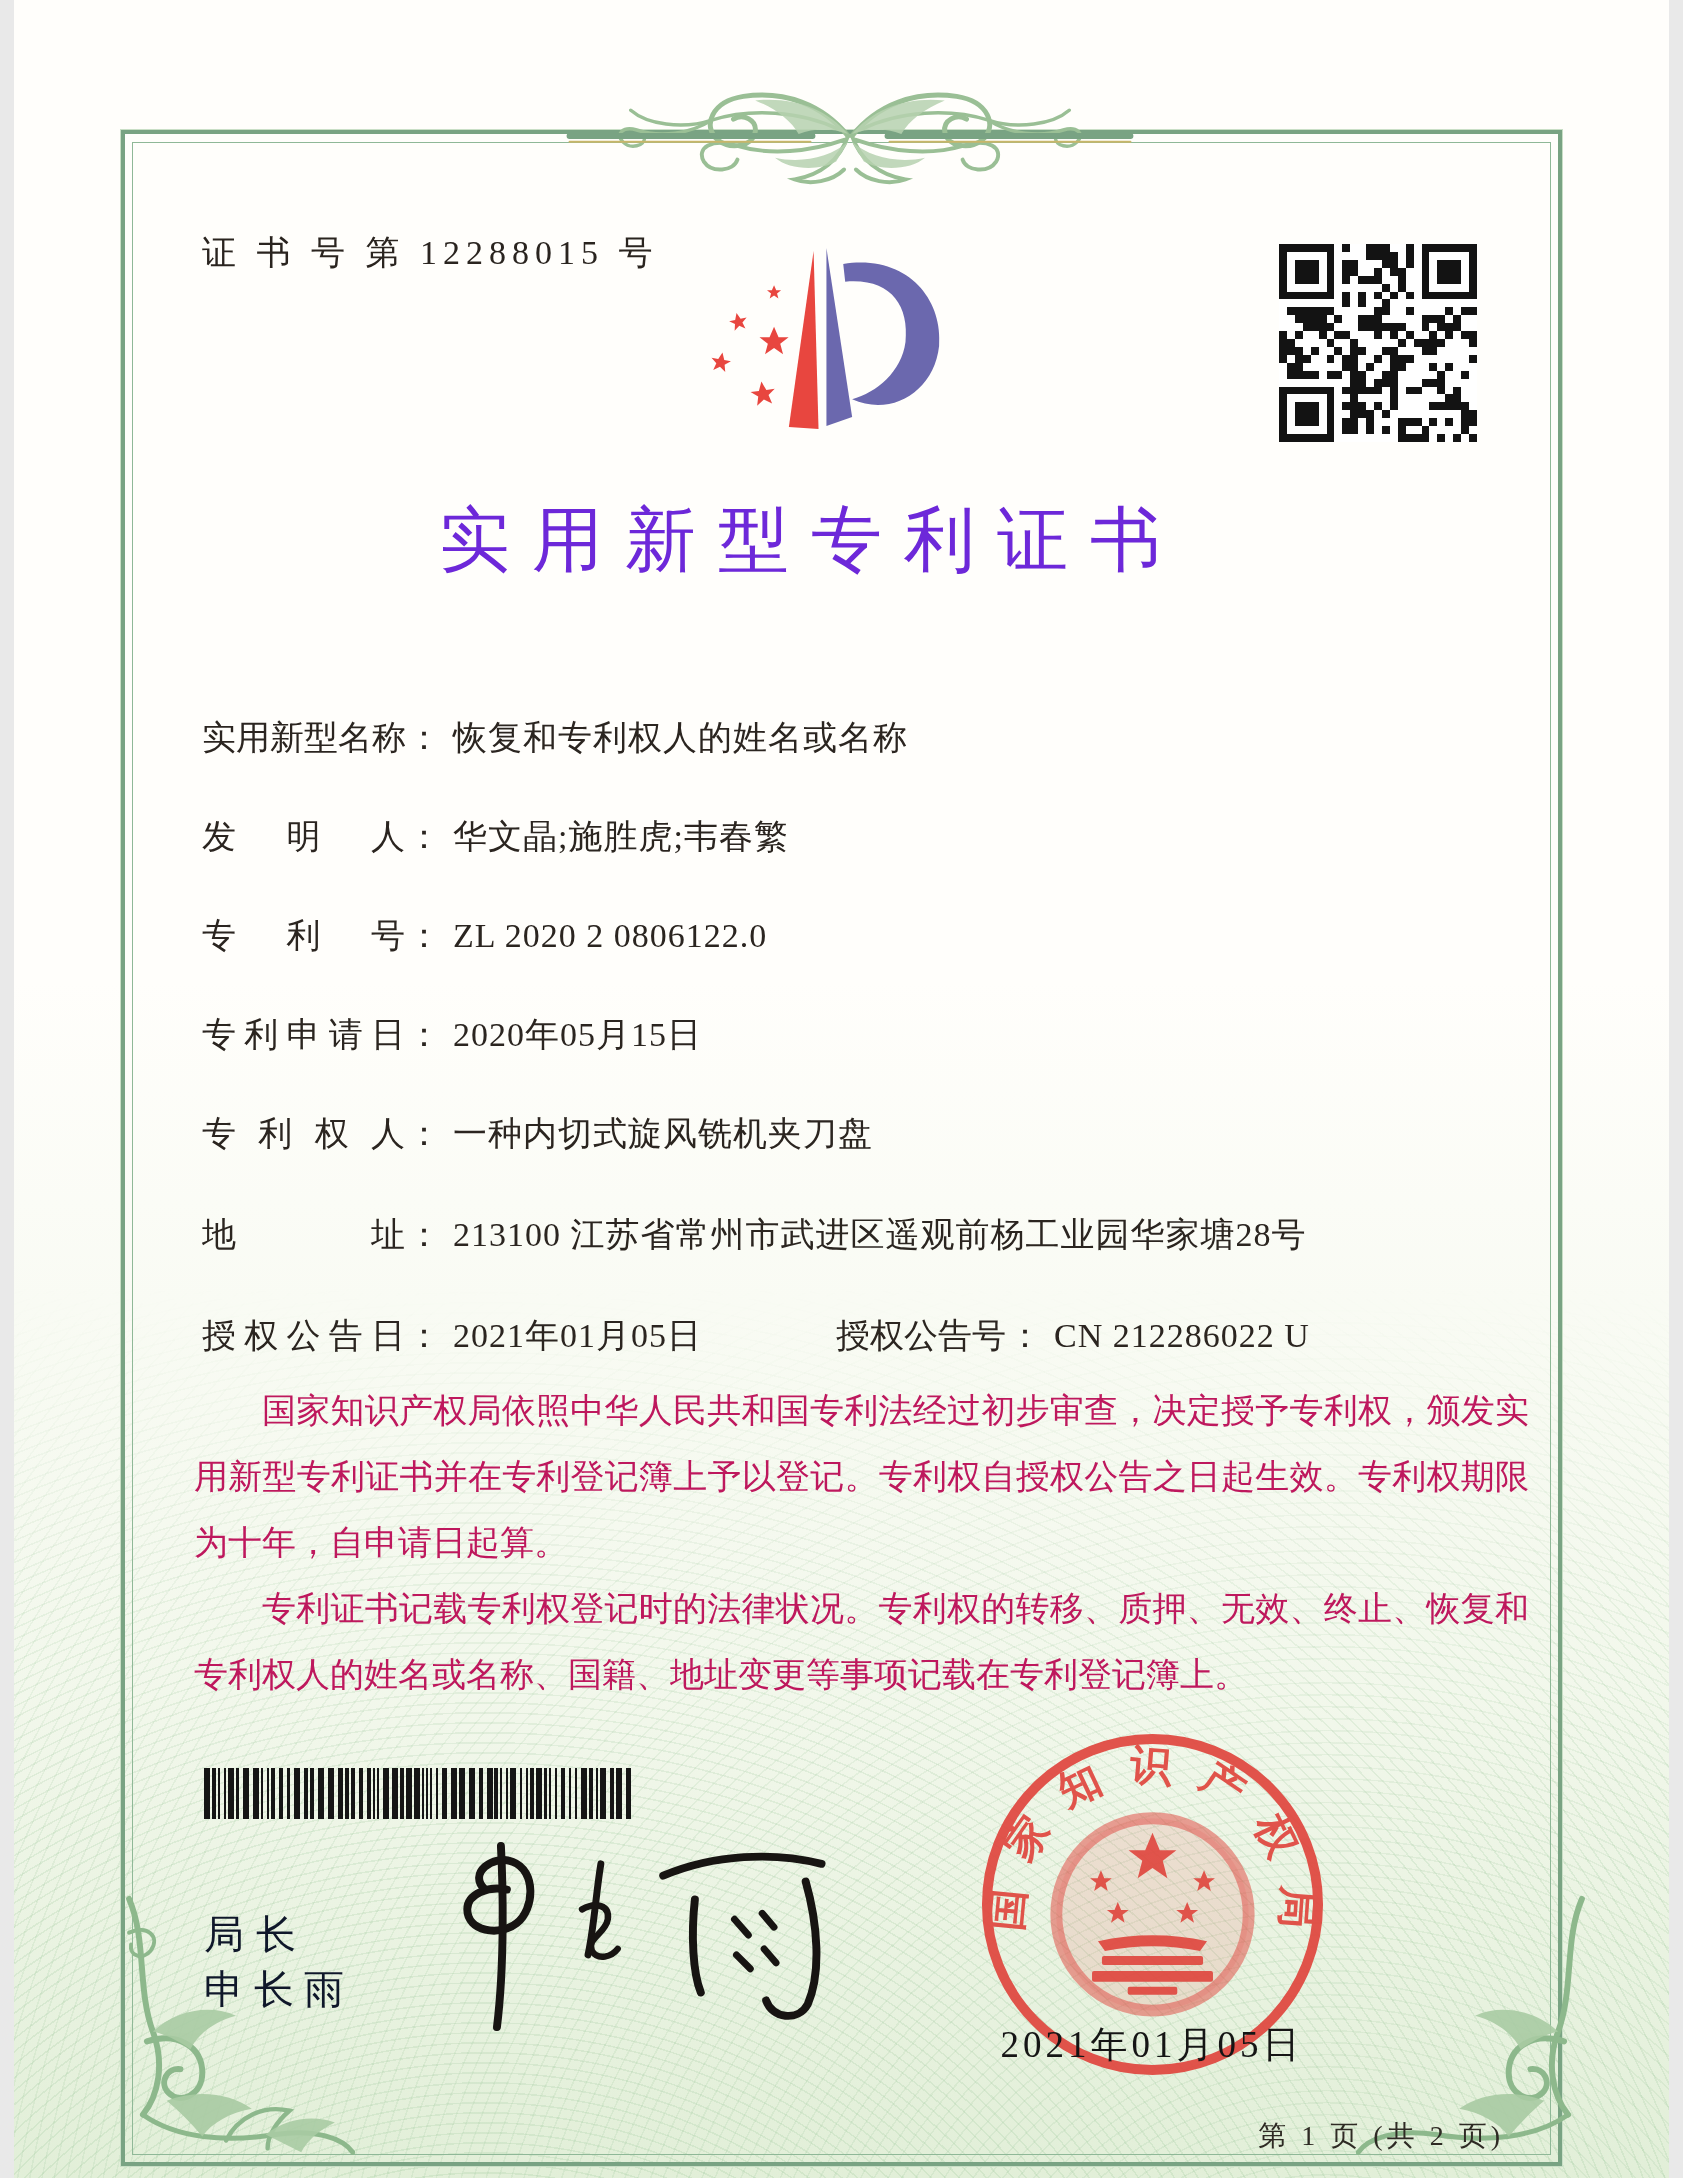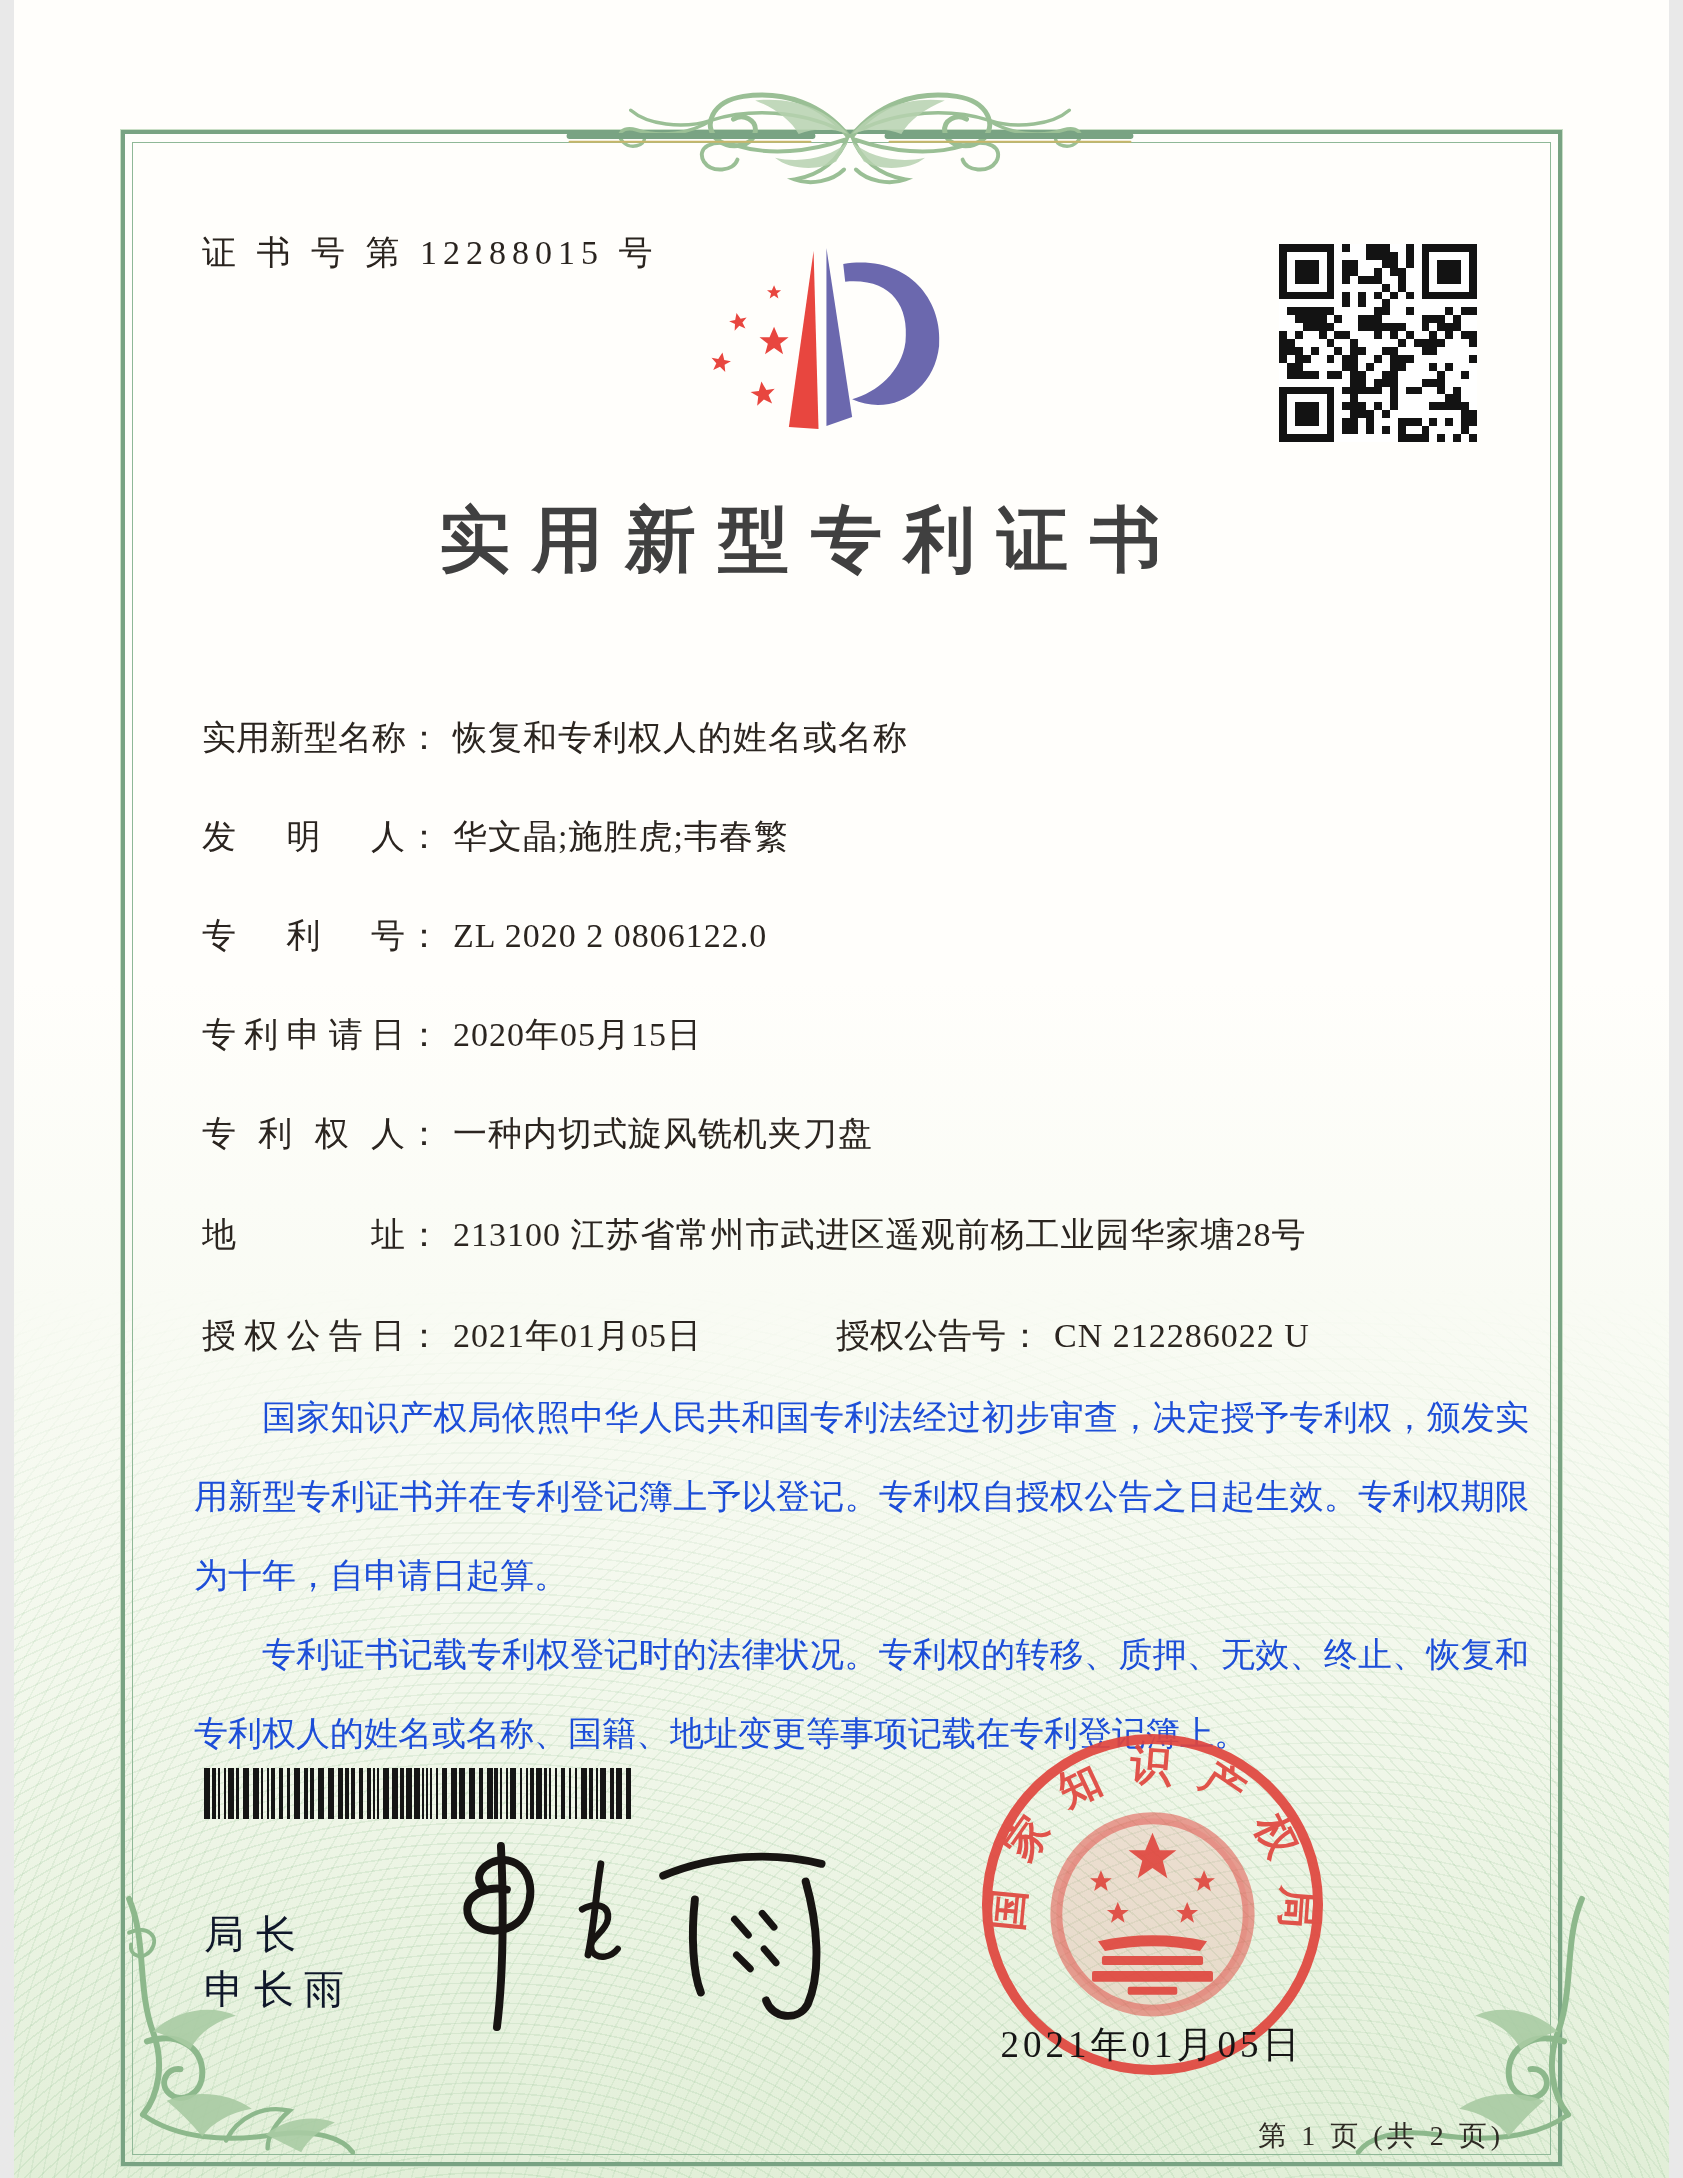--- a/index.html
+++ b/index.html
@@ -23,27 +23,27 @@
   }
   
   .frame-outer{position:absolute;left:107px;top:130px;right:107px;bottom:12px;
     border:4px solid #79a383;box-shadow:0 0 0 1px #c9dfc6;}
   .frame-inner{position:absolute;left:7px;top:8px;right:7px;bottom:7px;
     border:1.5px solid #8fb897;}
   .cert-no{position:absolute;left:188px;top:230px;font-size:34px;letter-spacing:6px;color:#2a241f;}
   .logo{position:absolute;left:680px;top:241px;width:253px;height:196px;}
   .qr{position:absolute;left:1265px;top:244px;width:198px;height:198px;background:#fff;}
   .title-wrap{position:absolute;left:0;top:493px;width:1594px;text-align:center;}
-  .title{font-size:71px;font-weight:bold;letter-spacing:22px;color:#404040;}
+  .title{font-size:71px;font-weight:normal;letter-spacing:22px;color:#6d28d9;}
   .field-row{position:absolute;left:188px;width:1386px;font-size:34px;white-space:nowrap;}
   .flabel{display:inline-block;width:203px;text-align:justify;text-align-last:justify;text-justify:inter-character;vertical-align:top;}
   .fcolon{display:inline-block;margin:0 2px 0 2px;}
   .fvalue{display:inline-block;margin-left:10px;letter-spacing:1px;}
   .pair2{position:absolute;left:634px;top:0;}
-  .paras{position:absolute;left:180px;top:1378px;width:1335px;font-size:34px;line-height:79px;text-align:justify;color:#1d4ed8;}
+  .paras{position:absolute;left:180px;top:1378px;width:1335px;font-size:34px;line-height:66px;text-align:justify;color:#be185d;}
   .paras p{margin:0;text-indent:2em;}
   .barcode{position:absolute;left:188px;top:1768px;width:431px;height:51px;}
   .officer{position:absolute;left:190px;top:1907px;font-family:"Liberation Sans","DejaVu Sans",sans-serif;color:#0f172a;}
   .officer .o-title{font-size:40px;letter-spacing:12px;font-weight:500;}
   .officer .o-name{font-size:40px;letter-spacing:10px;font-weight:500;}
   .signature{position:absolute;left:384px;top:1824px;width:475px;height:238px;}
   .seal{position:absolute;left:965px;top:1731px;width:347px;height:347px;opacity:.92;}
   .seal-date{position:absolute;left:955px;top:2020px;width:366px;text-align:center;
     font-size:37px;letter-spacing:4px;color:#151515;z-index:5;}
   .footer-wrap{position:absolute;left:104px;top:2117px;width:1386px;text-align:right;font-size:28px;letter-spacing:4px;color:#2e2a24;}

